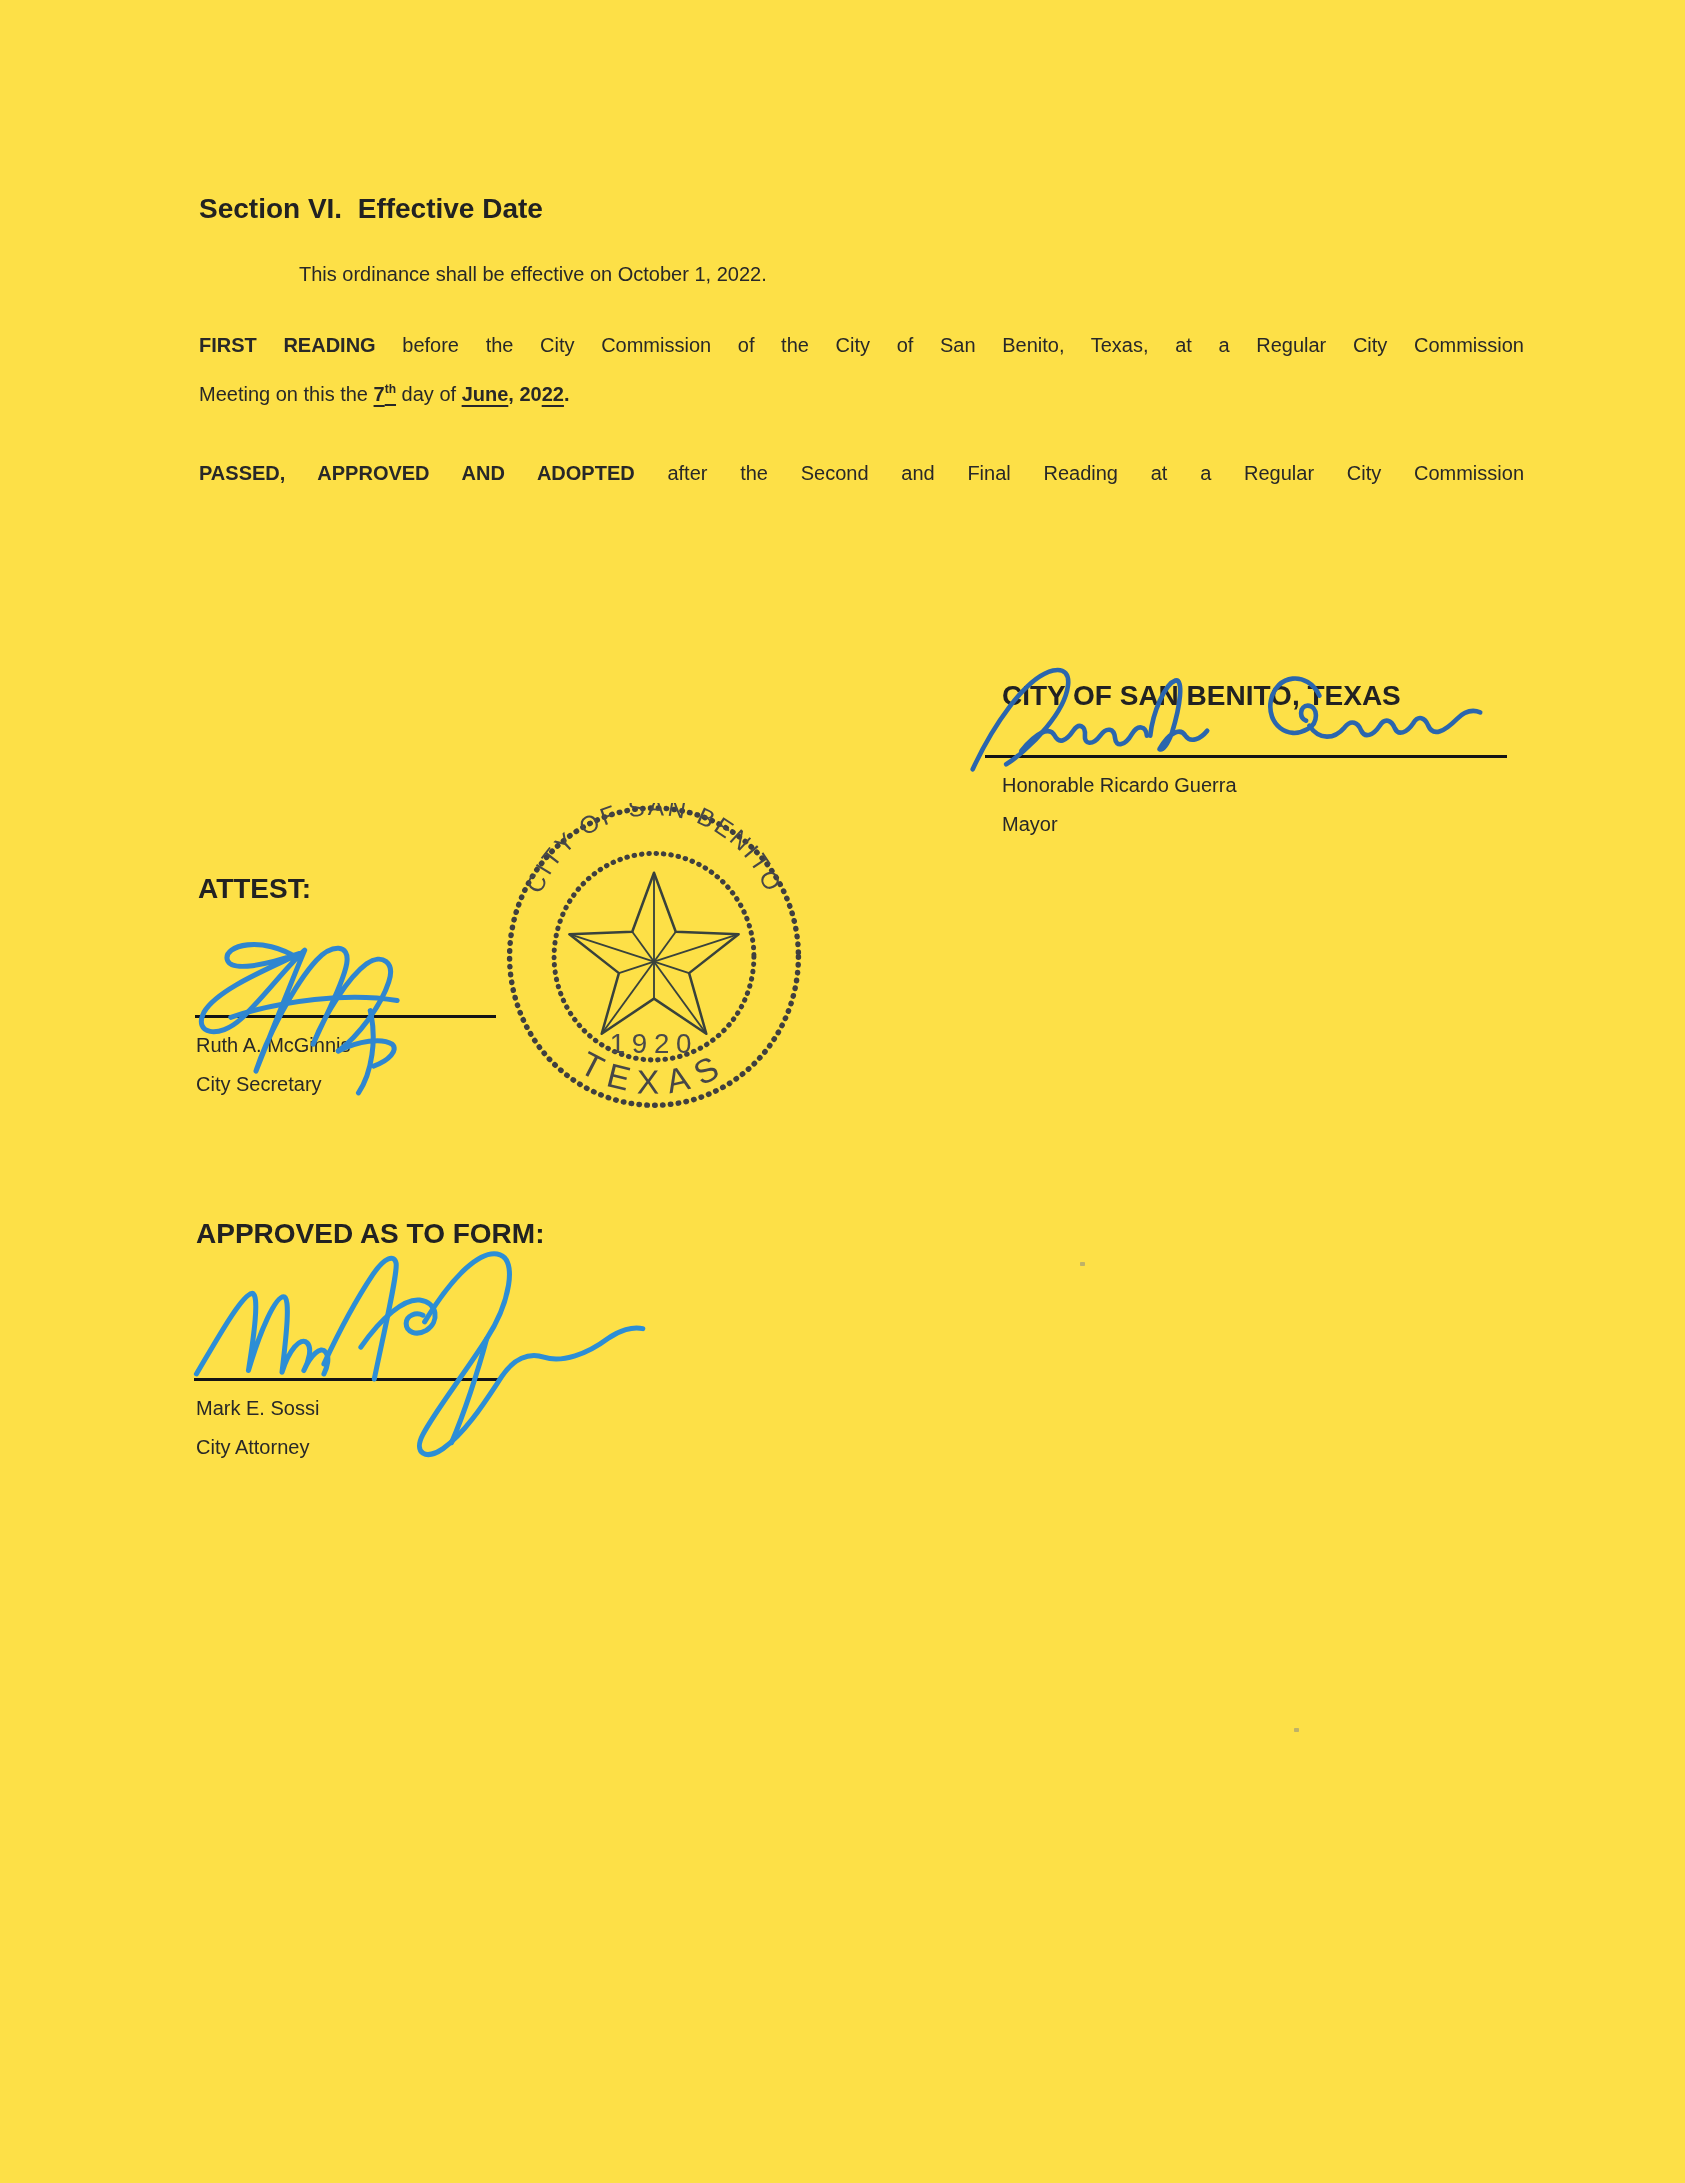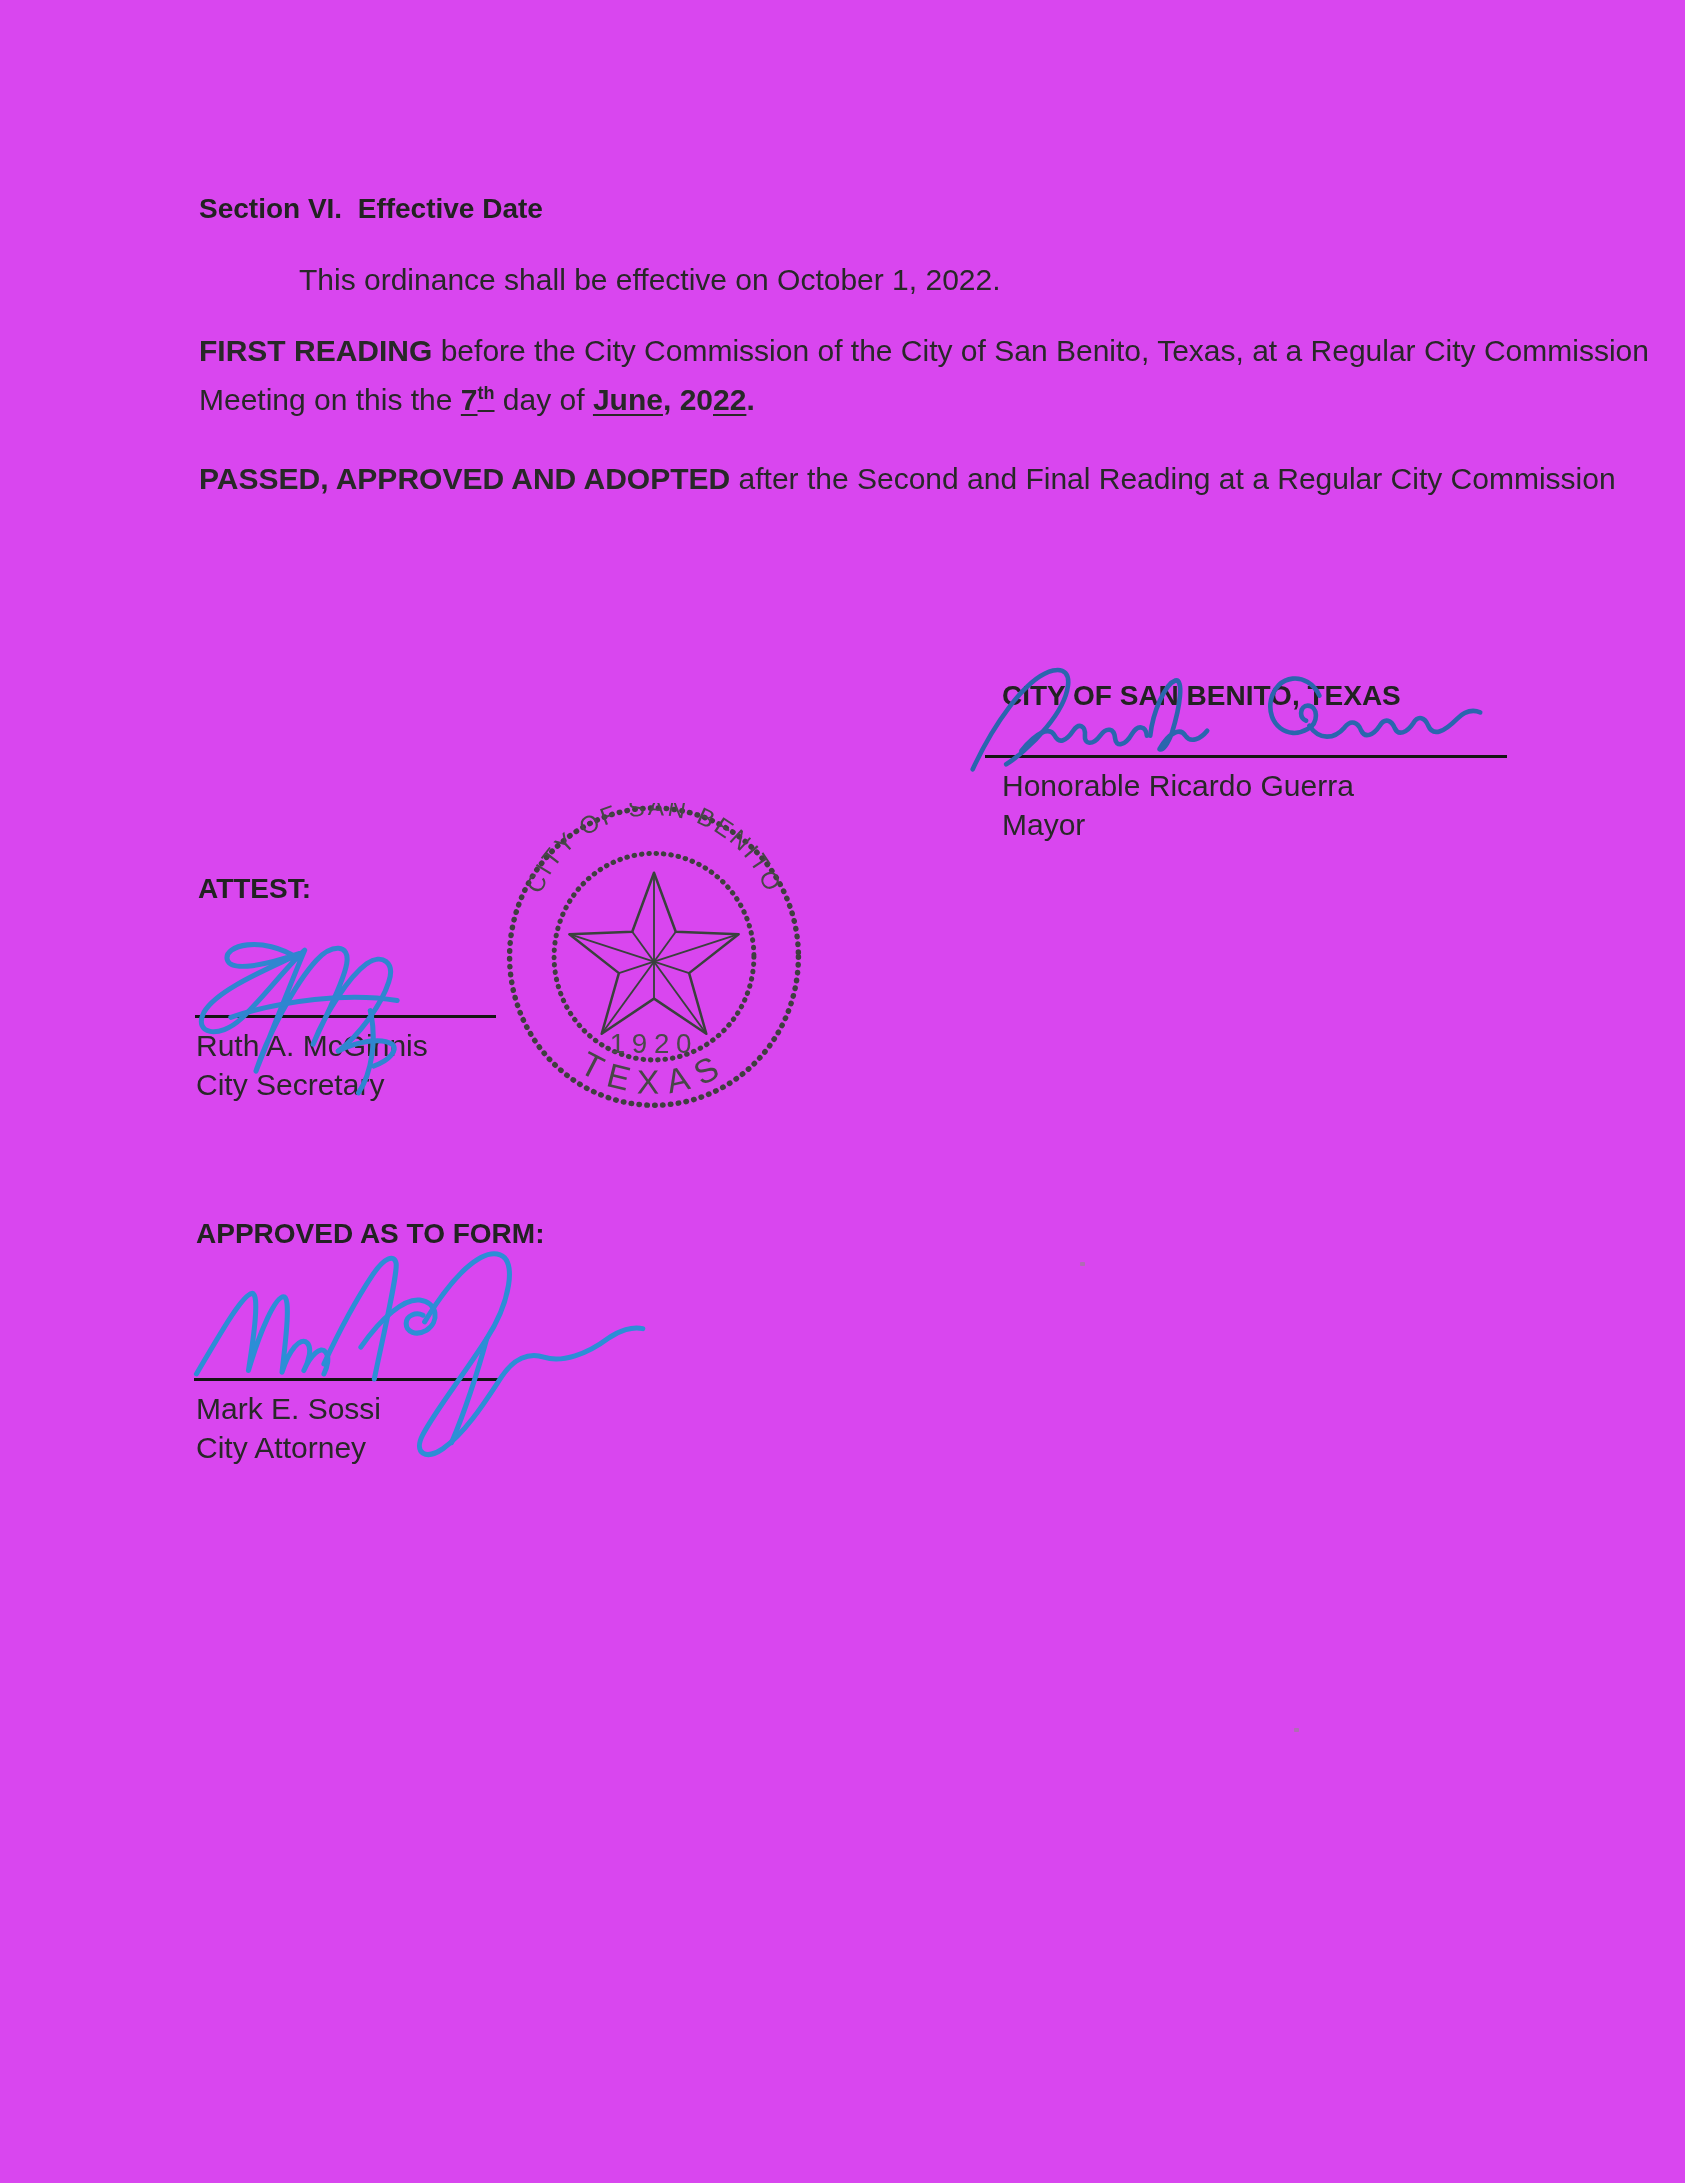--- a/index.html
+++ b/index.html
@@ -1,24 +1,24 @@
 <!DOCTYPE html>
 <html style="font-size:13.4px"><head>
 <meta charset="utf-8">
 <style>
   html,body{margin:0;padding:0;background:#ffffff;}
   .page{
     position:relative;
     width:1685px;height:2183px;
-    background:#d946ef;
+    background:#fde047;
     overflow:hidden;
     font-family:"Liberation Sans",sans-serif;
     color:#282828;
   }
-  .t{position:absolute;font-size:30px;line-height:1.2;white-space:nowrap;}
+  .t{position:absolute;font-size:20px;line-height:1.2;white-space:nowrap;}
   .h{font-weight:700;font-size:28px;color:#222;}
   .pre{white-space:pre-wrap;}
   .just{
     width:1325px;
     text-align:justify;
     text-align-last:justify;
     -moz-text-align-last:justify;
     text-justify:inter-word;
   }
   .b{font-weight:700;}

